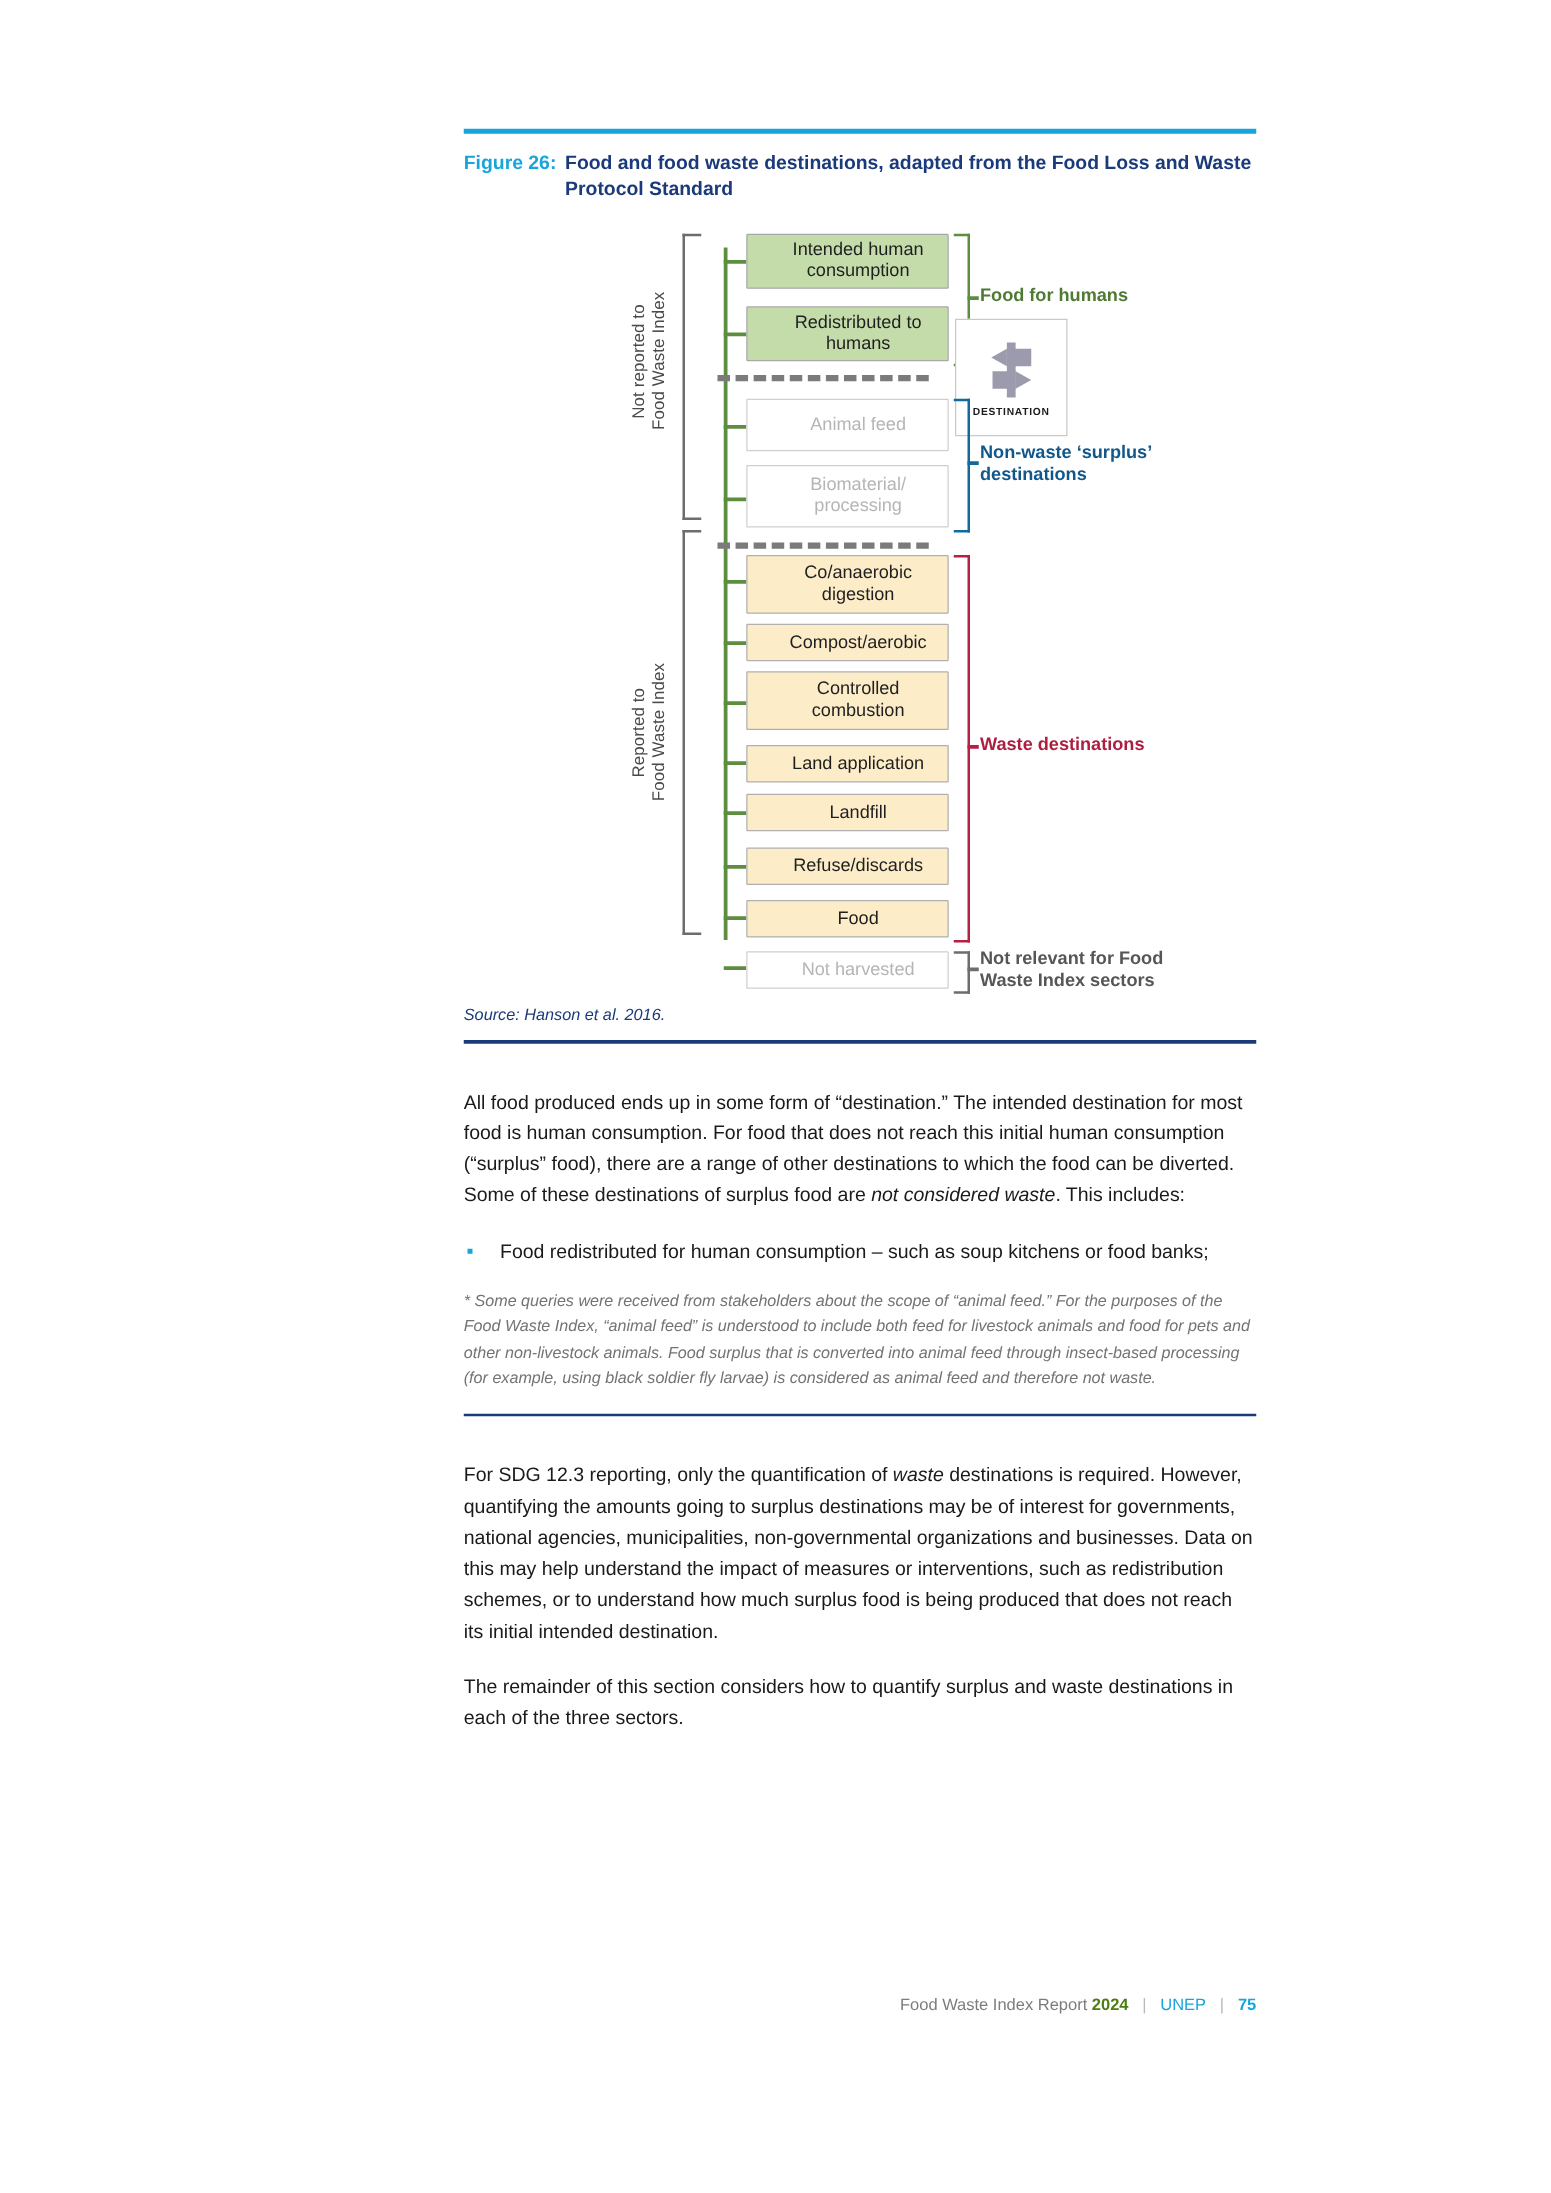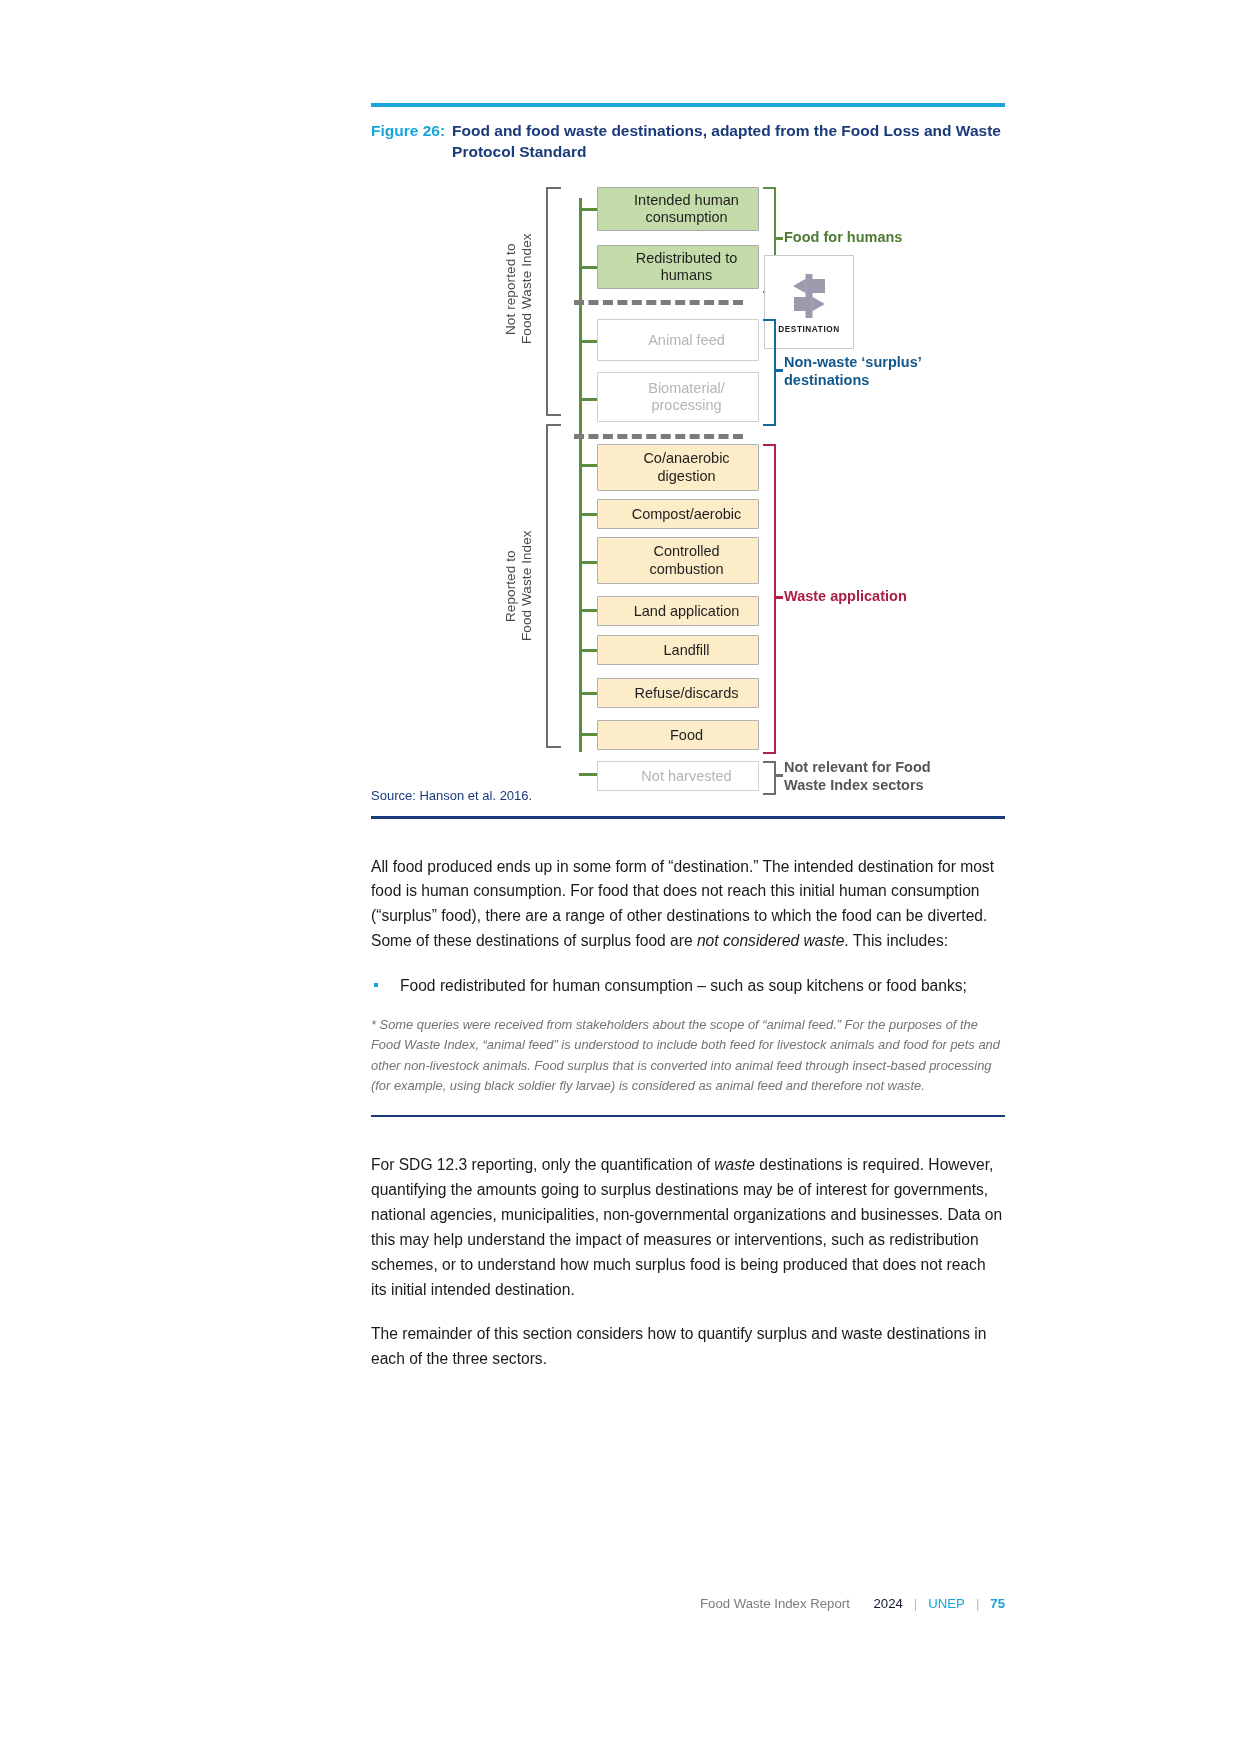--- a/index.html
+++ b/index.html
@@ -183,22 +183,23 @@
     font-size: 8.2px;
     font-weight: 700;
     letter-spacing: .6px;
     color: #1a1a1a;
     margin-top: 3px;
   }
 
   
   .source {
     font-size: 13px;
+    font-style: italic;
     color: #1b3a7a;
-    margin-top: 2px;
+    margin-top: 18px;
   }
   .rule-blue {
     height: 2.3px;
     background: #1b3a7a;
     margin-top: 13px;
   }
 
   
   .body-text {
     font-size: 15.6px;
@@ -243,21 +244,21 @@
     position: absolute;
     right: 236px;
     bottom: 143px;
     font-size: 13.2px;
     color: #7c7c7c;
     display: flex;
     align-items: flex-start;
     gap: 0;
   }
   .footer .sep { margin: 0 11px; color: #b9b9b9; }
-  .footer .yr  { font-weight: 400; color: #0f172a; margin-left: 20px; }
+  .footer .yr  { font-weight: 700; color: #4d7c0f; }
   .footer .unep{ color: #18a5dc; }
   .footer .pg  { color: #18a5dc; font-weight: 700; }
 </style>
 </head>
 <body>
 
 <div class="page">
   <div class="col">
 
     <div class="fig-rule-top"></div>
@@ -338,21 +339,21 @@
         </svg>
         <div class="cap">DESTINATION</div>
       </div>
 
       <div class="rbracket blue" style="top:143px; height:103px"></div>
       <div class="tick blue" style="left:403px; top:193px"></div>
       <div class="rlabel blue" style="left:413px; top:178px; width:175px">Non-waste ‘surplus’<br>destinations</div>
 
       <div class="rbracket red" style="top:268px; height:306px"></div>
       <div class="tick red" style="left:403px; top:420px"></div>
-      <div class="rlabel red" style="left:413px; top:412px">Waste application</div>
+      <div class="rlabel red" style="left:413px; top:412px">Waste destinations</div>
 
       <div class="rbracket grey" style="top:585px; height:30px"></div>
       <div class="tick grey" style="left:403px; top:598px"></div>
       <div class="rlabel grey" style="left:413px; top:583px; width:180px">Not relevant for Food<br>Waste Index sectors</div>
     </div>
 
     <div class="source">Source: Hanson et al. 2016.</div>
     <div class="rule-blue"></div>
 
     <p class="body-text p-gap" style="margin-bottom:0"><span>All food produced ends up in some form of “destination.” The intended destination for most food is human consumption. For food that does not reach this initial human consumption (“surplus” food), there are a range of other destinations to which the food can be diverted. Some of these destinations of surplus food are </span><em>not considered waste</em><span>. This includes:</span></p>

